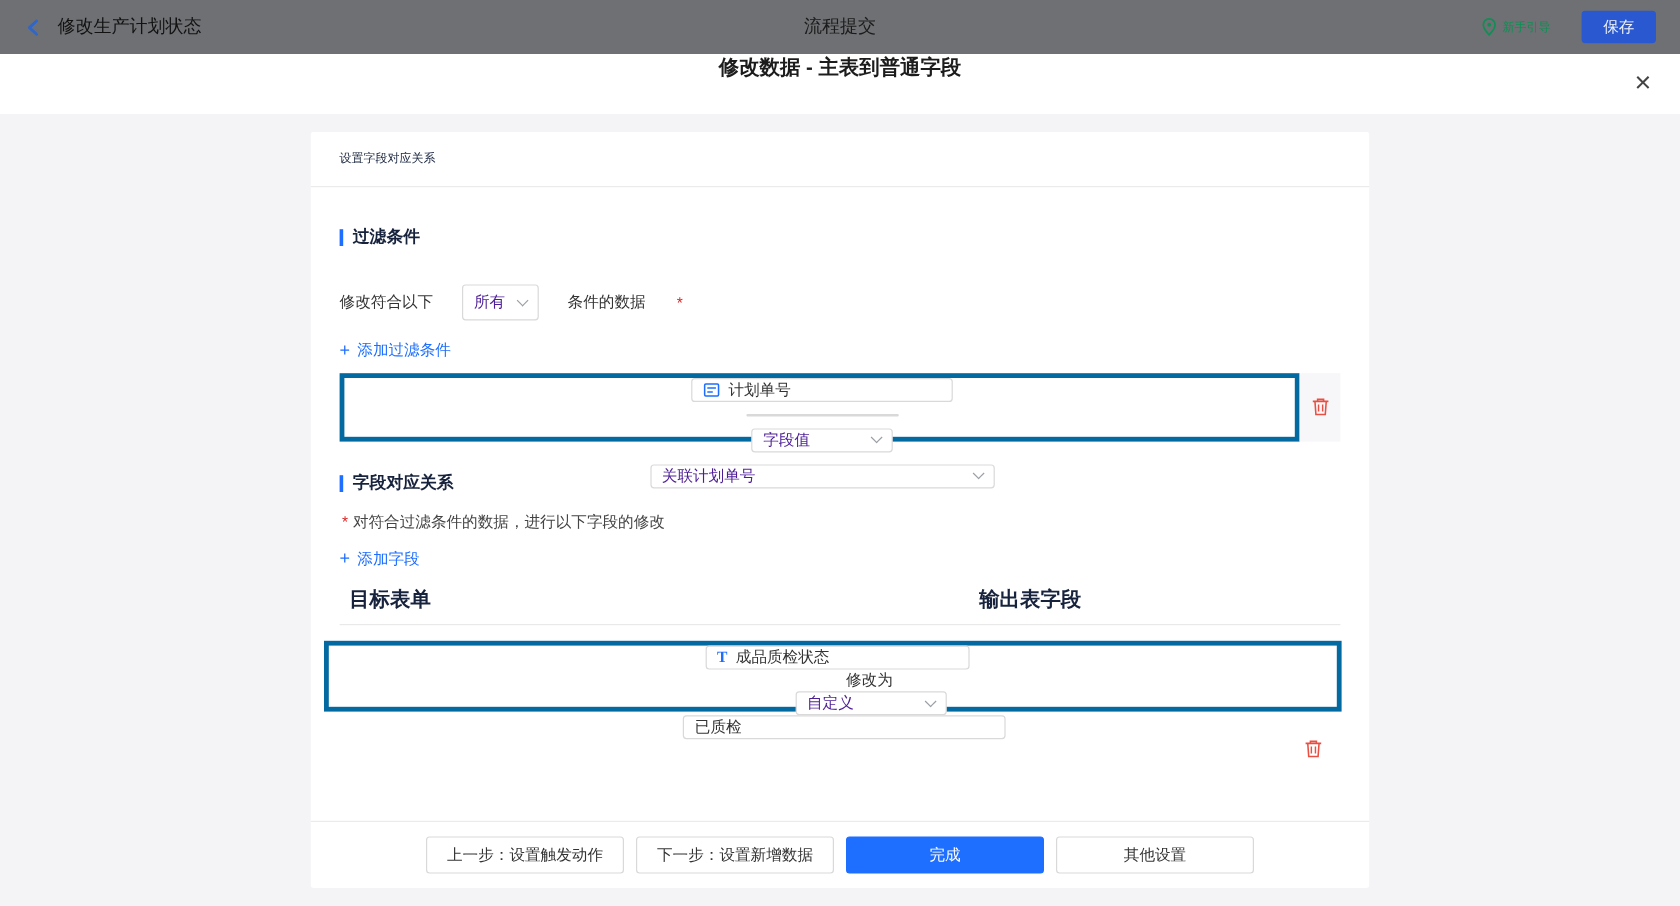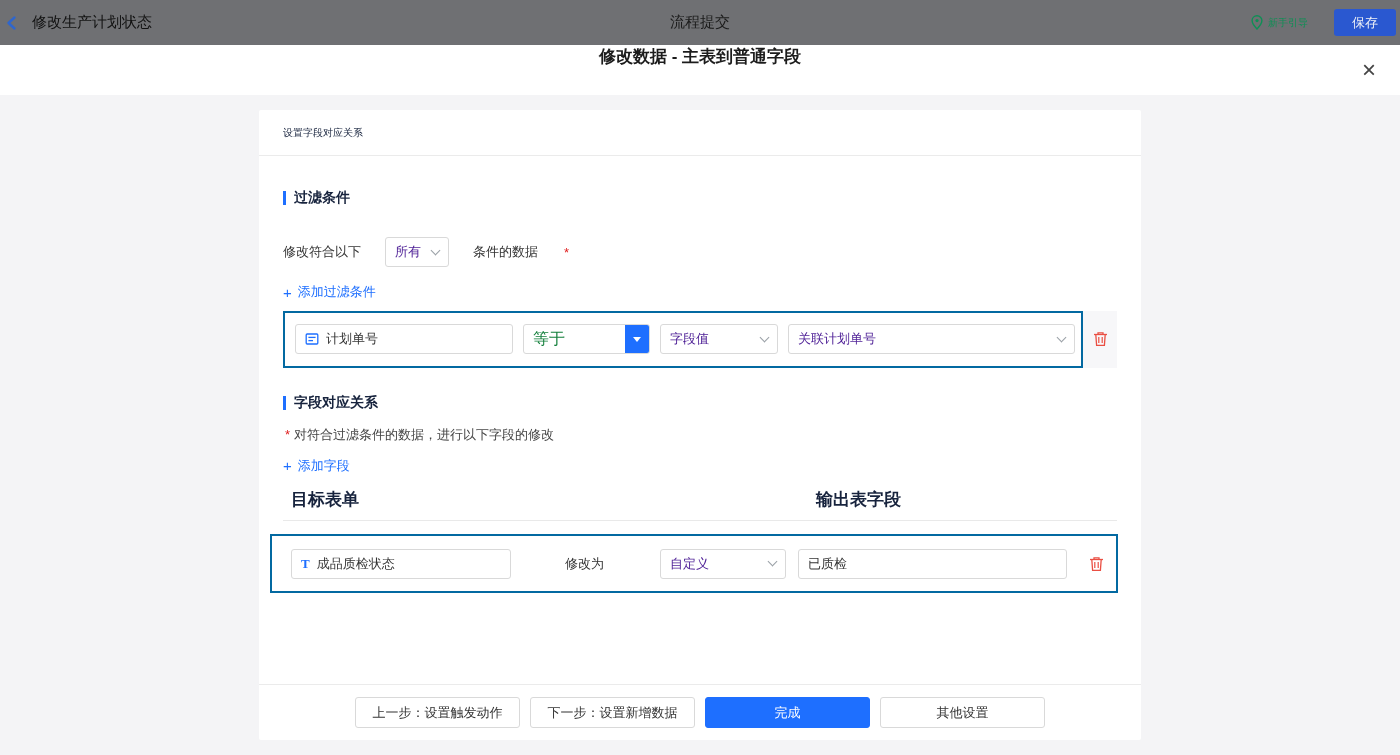--- a/index.html
+++ b/index.html
@@ -1,21 +1,21 @@
 <!DOCTYPE html>
 <html><head>
 <meta charset="utf-8">
 <style>
   * { margin:0; padding:0; box-sizing:border-box; }
   html,body { width:1400px; height:755px; overflow:hidden; background:#f4f4f6;
     font-family:"Liberation Sans","DejaVu Sans",sans-serif; }
 
   
   .topbar { height:45px; background:#6f7073; display:flex; align-items:center;
-    padding:0 4px; position:relative; }
+    padding:0 20px; position:relative; }
   .topbar-left { display:flex; align-items:center; gap:12px; }
   .back-icon { display:flex; align-items:center; cursor:pointer; }
   .topbar-title { font-size:15px; color:#121212; }
   .topbar-center { position:absolute; left:0; right:0; text-align:center;
     font-size:15px; color:#1b1b1b; pointer-events:none; }
   .topbar-right { margin-left:auto; display:flex; align-items:center; gap:26px; z-index:1; }
   .guide { display:flex; align-items:center; gap:5px; font-size:10px; color:#0e8f55; cursor:pointer; }
   .save-btn { width:62px; height:27px; background:#2a58d0; color:#eef1f6; border:none;
     border-radius:3px; font-size:13px; cursor:pointer; font-family:inherit; }
 
@@ -54,21 +54,21 @@
   .chev { width:7px; height:7px; border-right:1.5px solid #9aa0a6;
     border-bottom:1.5px solid #9aa0a6; transform:rotate(45deg); margin-top:-4px; flex:none; }
 
   .add-link { display:inline-flex; align-items:center; gap:6px; font-size:13px;
     color:#1e6fff; cursor:pointer; }
   .al-1 { margin-top:16px; }
   .al-2 { margin-top:13px; }
   .plus { font-size:15px; line-height:1; color:#1e6fff; }
 
   .cond-wrap { margin-top:9px; display:flex; align-items:stretch; }
-  .red-box { border:2px solid #0369a1; display:flex; align-items:center; }
+  .red-box { border:4px solid #0369a1; display:flex; align-items:center;flex-direction:column; }
   .cond-box { width:800px; height:57px; padding:0 6px 0 10px; gap:10px; }
   .trash-zone { flex:1; background:#f7f7f9; display:flex; align-items:center;
     justify-content:center; }
   .trash { cursor:pointer; display:flex; }
 
   .fake-input { height:30px; border:1px solid #d9d9d9; border-radius:3px; background:#fff;
     display:flex; align-items:center; gap:7px; padding:0 9px; font-size:13px; color:#333;
     cursor:text; }
   .fi-field { width:218px; }
   .op-combo { width:127px; height:30px; border:1px solid #d9d9d9; border-radius:3px;

